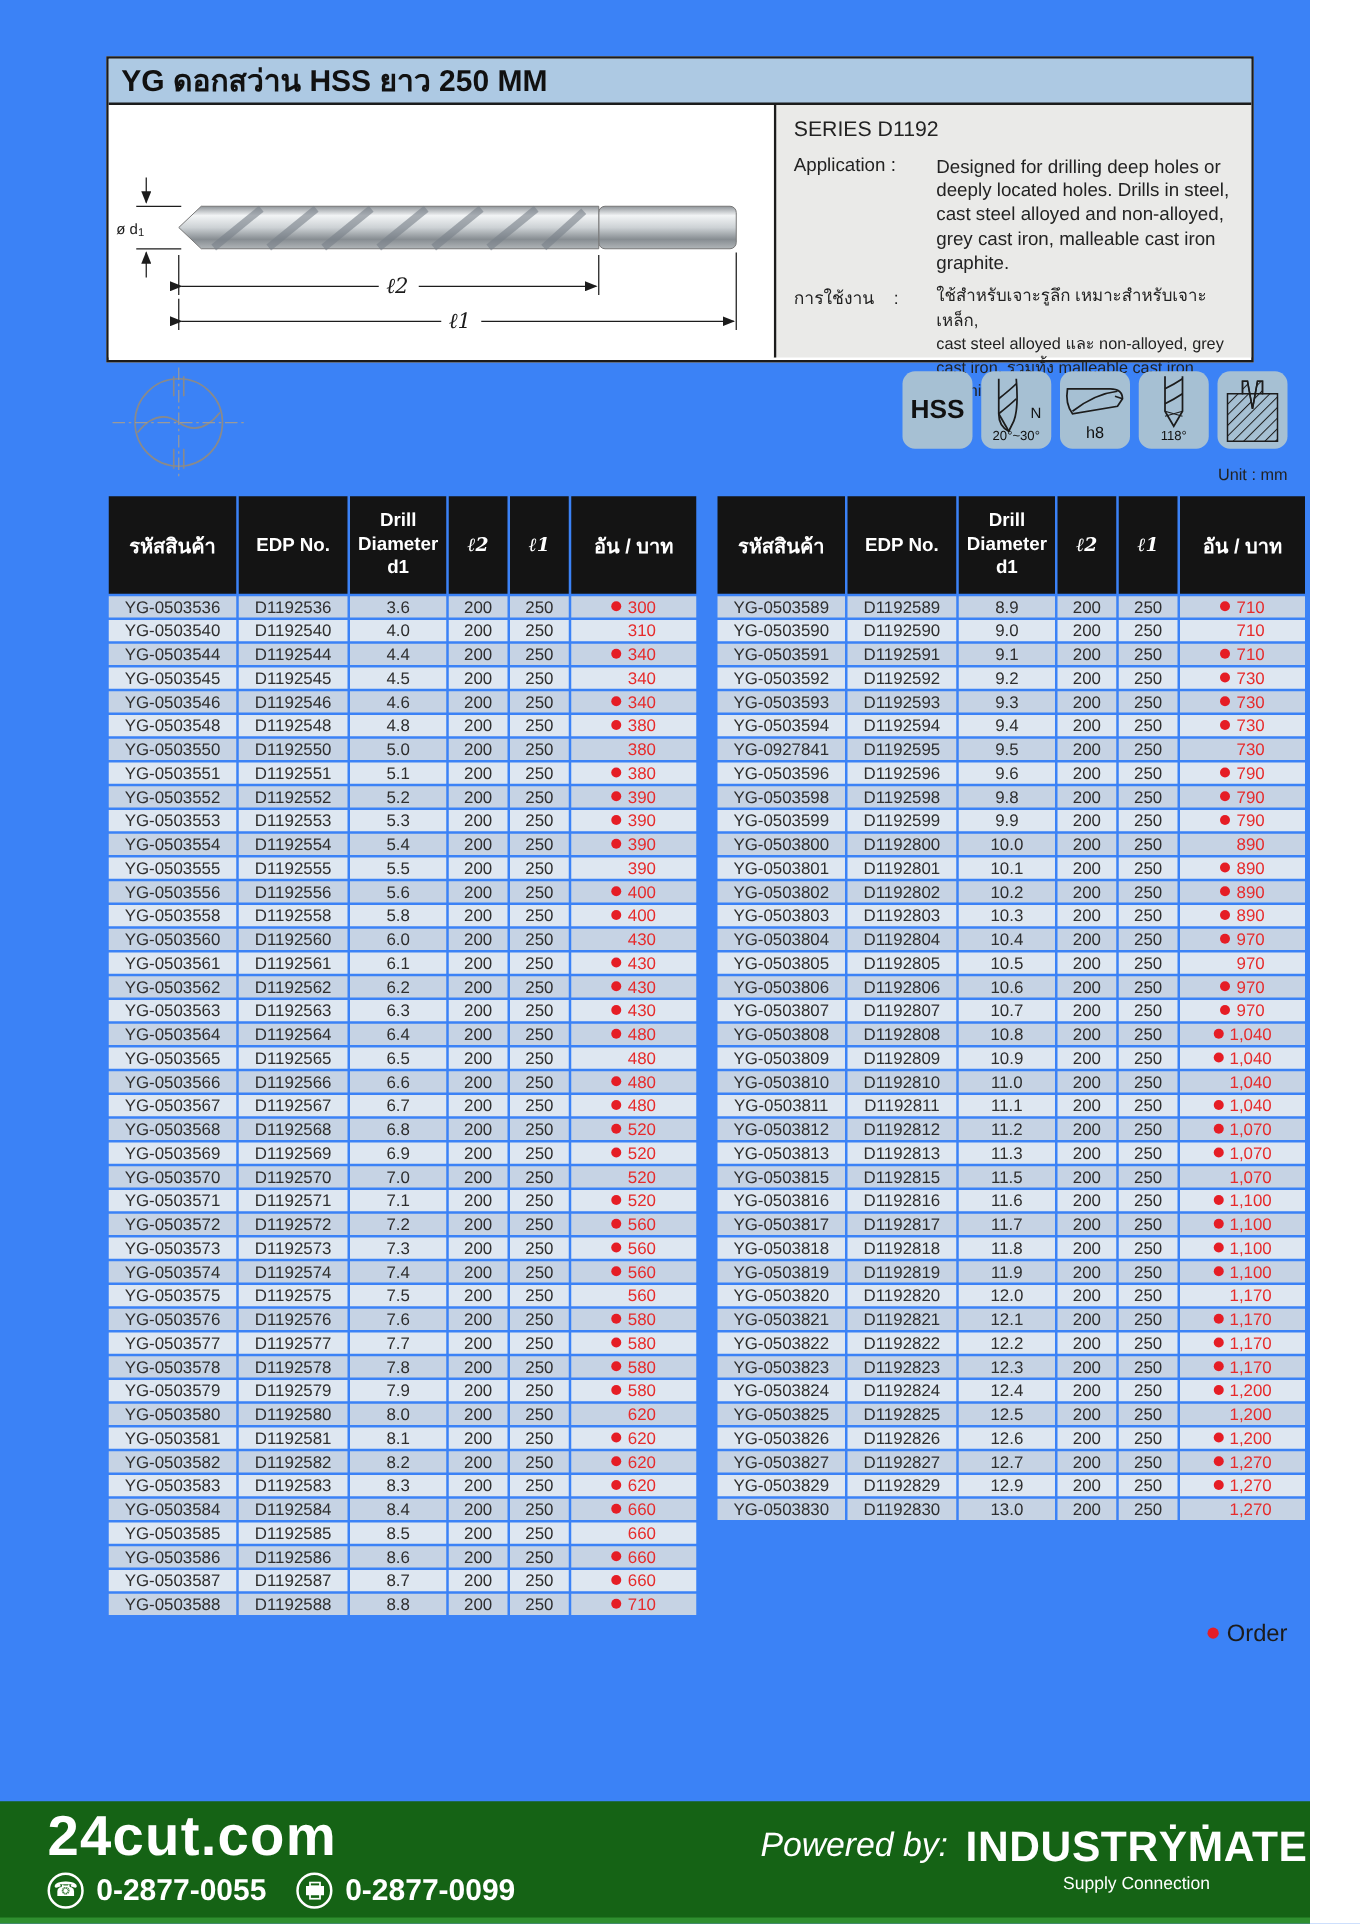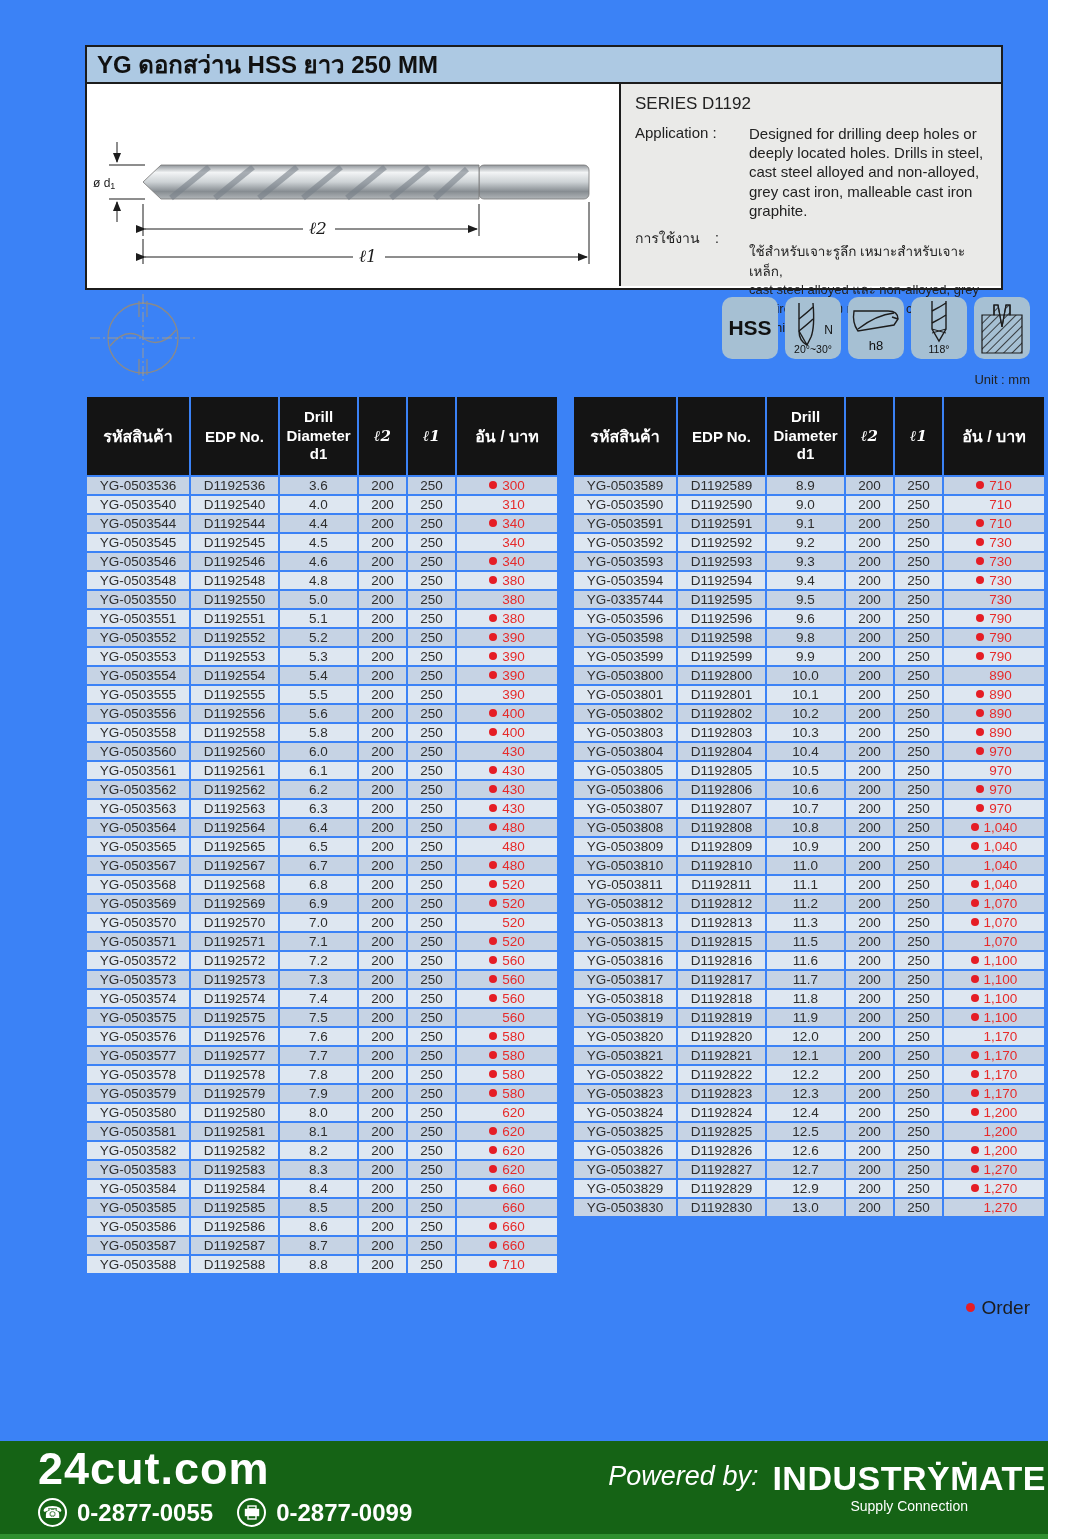--- a/index.html
+++ b/index.html
@@ -11,21 +11,21 @@
   .title-bar { height:37px; background:#adc9e3; border-bottom:2px solid #1c1c1c; display:flex; align-items:center; padding-left:10px; }
   .title-bar .t { font-size:24px; font-weight:bold; color:#111; }
   .box-body { display:flex; height:202px; }
   .drawing { flex:1; position:relative; background:#fff; }
   .series { width:382px; background:#eaeae8; border-left:2px solid #1c1c1c; padding:10px 12px 0 14px; color:#222; }
   .series .sname { font-size:17px; margin-bottom:10px; }
   .srow { display:flex; margin-bottom:7px; }
   .srow .lbl { width:114px; font-size:15px; flex:none; }
   .srow .txt { flex:1; font-size:15px; line-height:1.28; }
   .usage .lbl { font-size:14px; }
-  .usage .txt { font-size:13px; line-height:1.45;margin-top:15px; }
+  .usage .txt { font-size:13px; line-height:1.45; }
   .usage .txt .th1 { font-size:13.5px; }
 
   
   .xsection { position:absolute; left:88px; top:292px; width:110px; height:92px; }
   .badges { position:absolute; left:722px; top:297px; display:flex; gap:7px; }
   .badge { width:56px; height:62px; background:#a6c0d3; border-radius:10px; position:relative; color:#111; flex:none; }
   .badge.hss { display:flex; align-items:center; justify-content:center; }
   .badge.hss .bl { font-size:21px; font-weight:bold; }
   .badge svg { position:absolute; left:0; top:0; }
   .badge .sub { position:absolute; left:0; right:0; bottom:4px; text-align:center; font-size:10.5px; }
@@ -391,20 +391,28 @@
         </tr>
         <tr>
           <td>YG-0503565</td>
           <td>D1192565</td>
           <td>6.5</td>
           <td>200</td>
           <td>250</td>
           <td class="price"><span class="dot off"></span><span>480</span></td>
         </tr>
         <tr>
+          <td>YG-0503566</td>
+          <td>D1192566</td>
+          <td>6.6</td>
+          <td>200</td>
+          <td>250</td>
+          <td class="price"><span class="dot"></span><span>480</span></td>
+        </tr>
+        <tr>
           <td>YG-0503567</td>
           <td>D1192567</td>
           <td>6.7</td>
           <td>200</td>
           <td>250</td>
           <td class="price"><span class="dot"></span><span>480</span></td>
         </tr>
         <tr>
           <td>YG-0503568</td>
           <td>D1192568</td>
@@ -642,21 +650,21 @@
         </tr>
         <tr>
           <td>YG-0503594</td>
           <td>D1192594</td>
           <td>9.4</td>
           <td>200</td>
           <td>250</td>
           <td class="price"><span class="dot"></span><span>730</span></td>
         </tr>
         <tr>
-          <td>YG-0335744</td>
+          <td>YG-0927841</td>
           <td>D1192595</td>
           <td>9.5</td>
           <td>200</td>
           <td>250</td>
           <td class="price"><span class="dot off"></span><span>730</span></td>
         </tr>
         <tr>
           <td>YG-0503596</td>
           <td>D1192596</td>
           <td>9.6</td>

